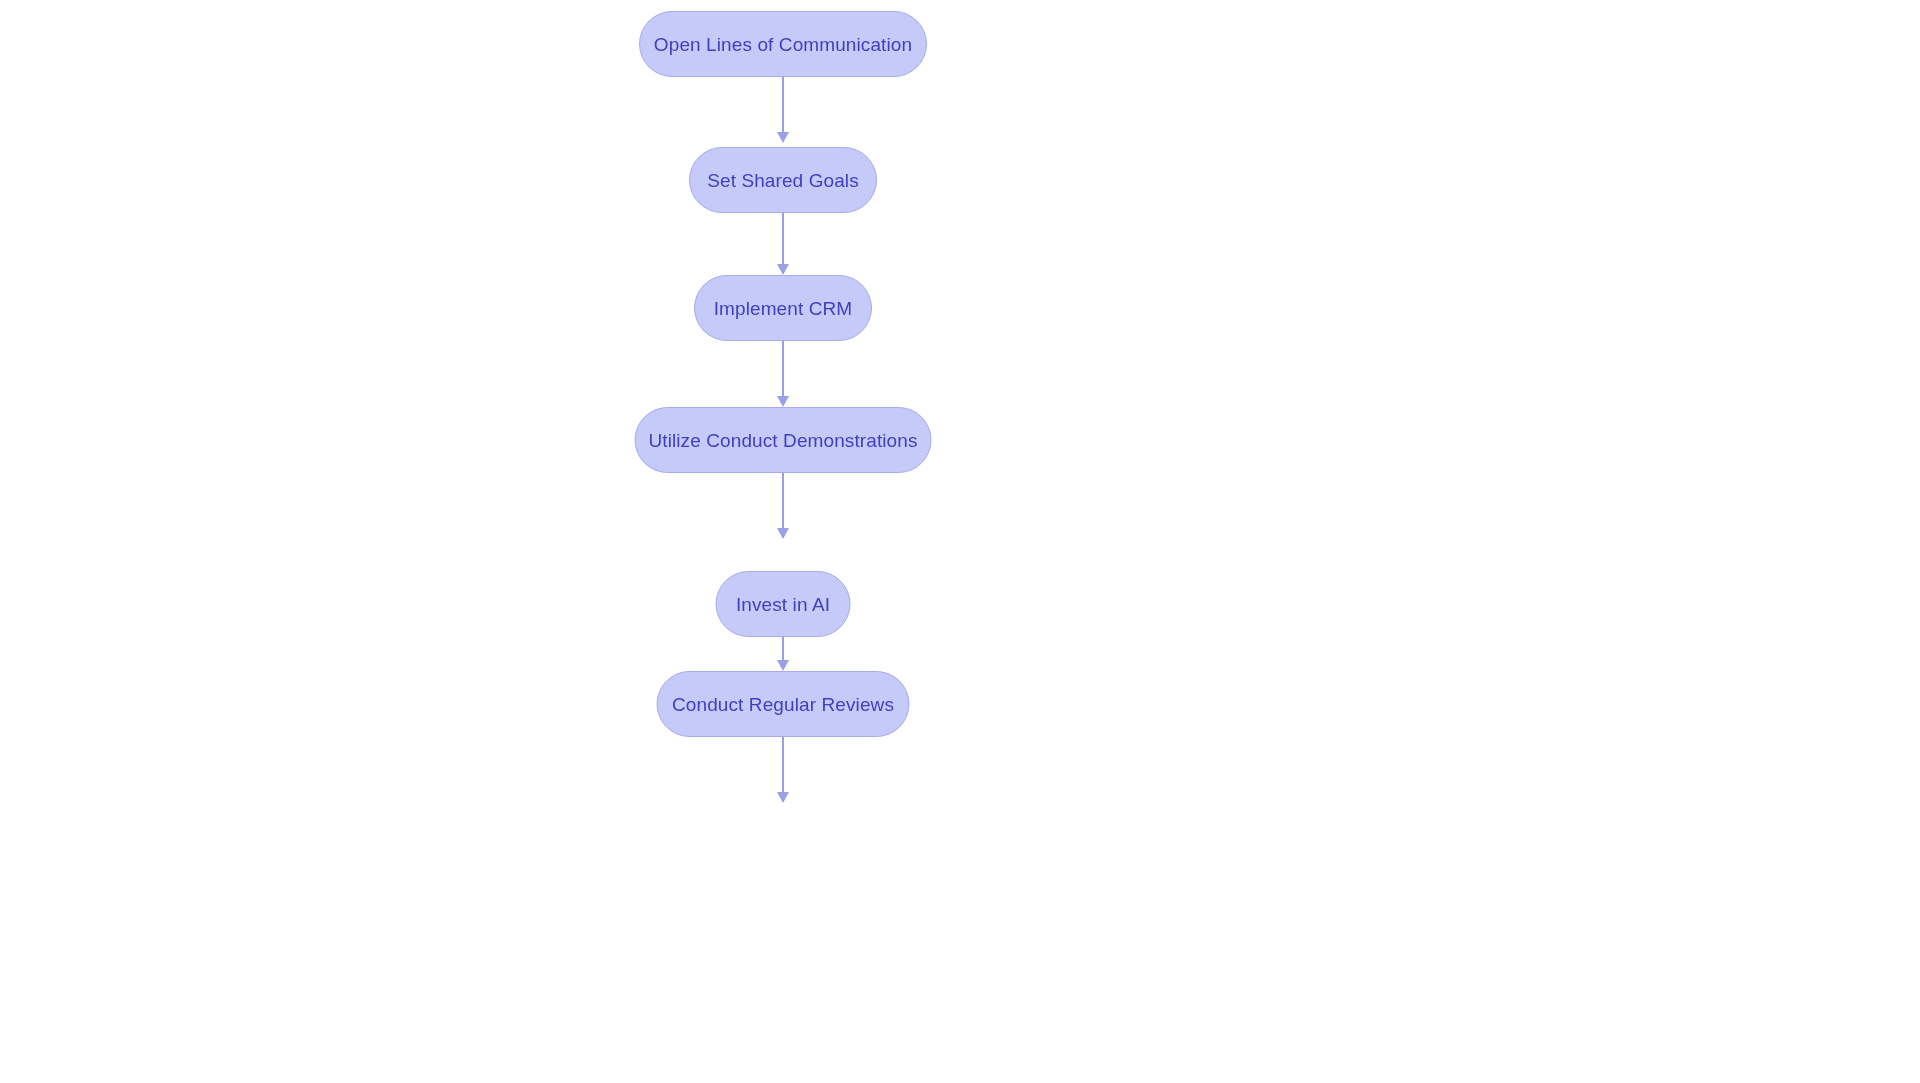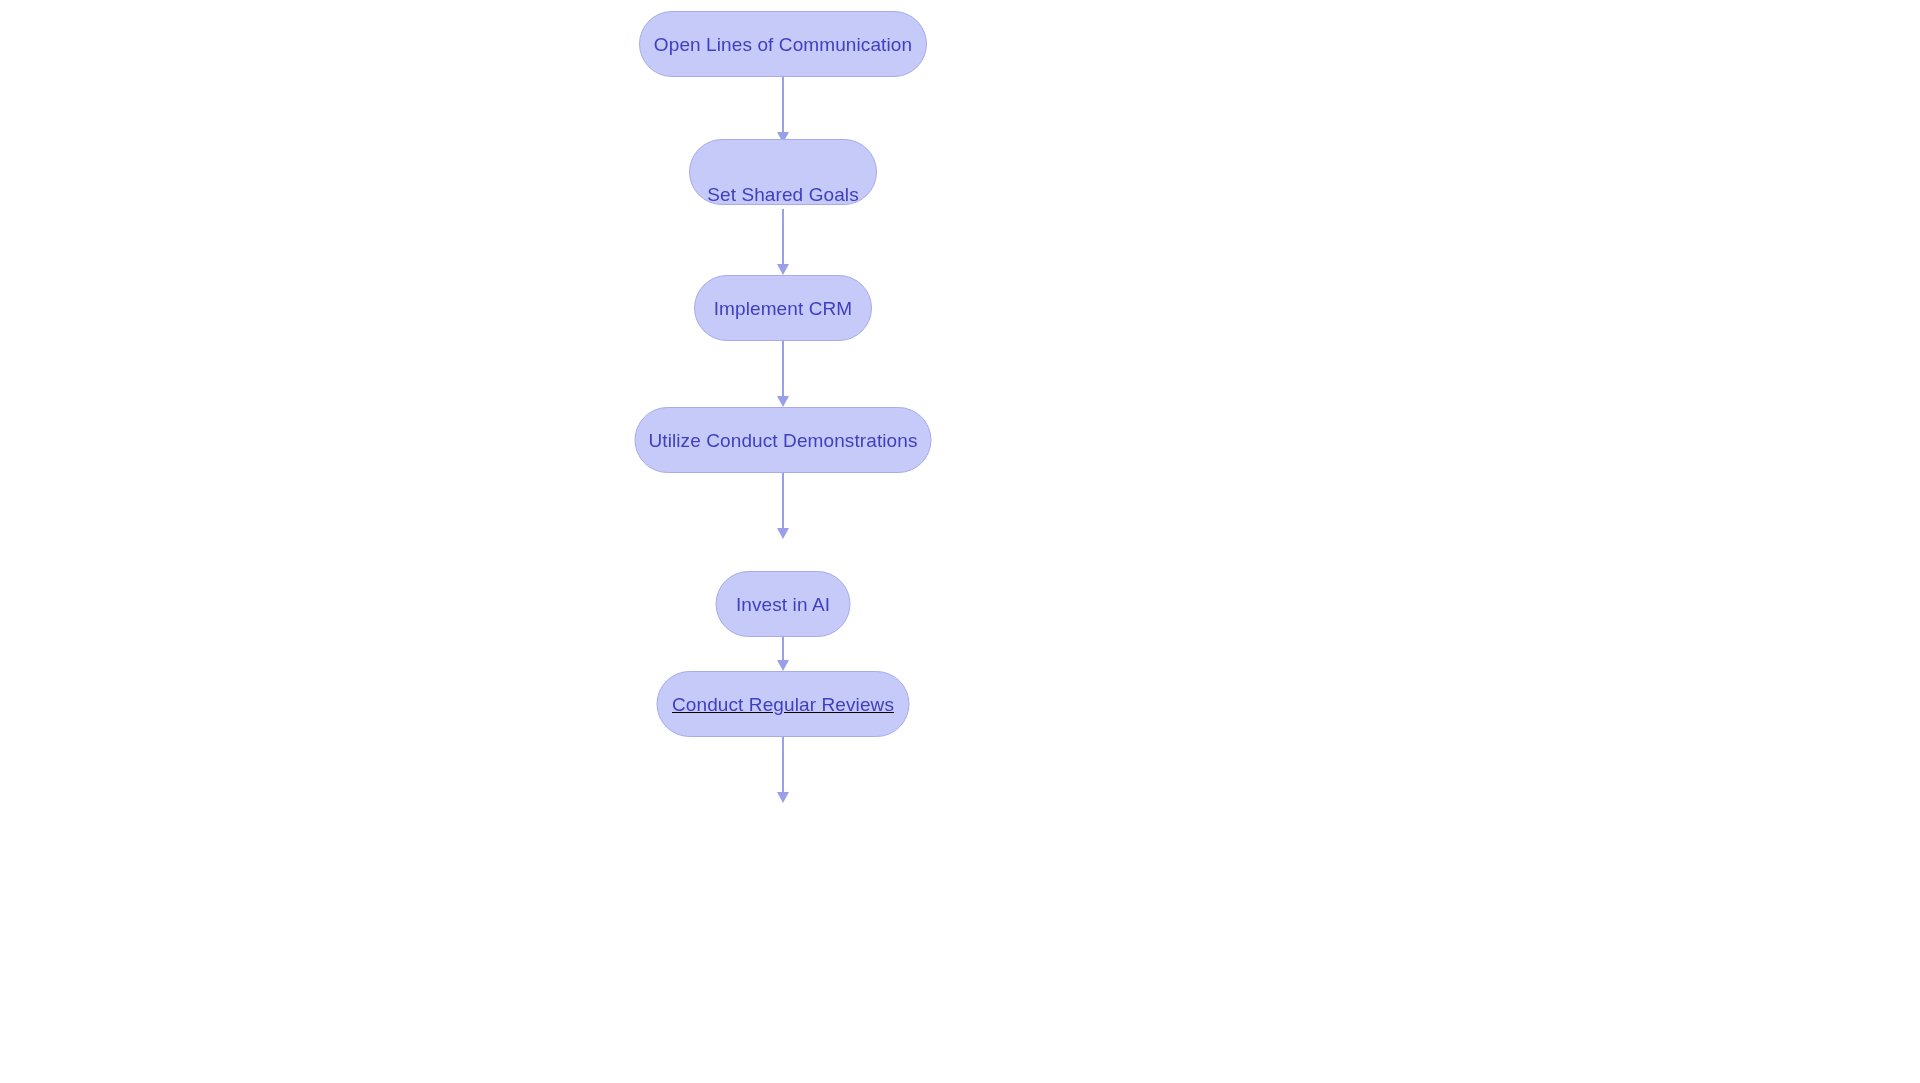--- a/index.html
+++ b/index.html
@@ -112,35 +112,35 @@
 
     <div class="edge" style="left:783px; top:737px; height:66px;">
       <div class="edge-line" style="height:55px;"></div>
       <div class="edge-head"></div>
     </div>
 
     <div class="node" style="left:783px; top:44px; width:288px;">
       <span class="node-label">Open Lines of Communication</span>
     </div>
 
-    <div class="node" style="left:783px; top:172px; width:188px;align-items:flex-end;">
+    <div class="node" style="left:783px; top:180px; width:188px;">
       <span class="node-label">Set Shared Goals</span>
     </div>
 
     <div class="node" style="left:783px; top:308px; width:178px;">
       <span class="node-label">Implement CRM</span>
     </div>
 
     <div class="node" style="left:783px; top:440px; width:297px;">
       <span class="node-label">Utilize Conduct Demonstrations</span>
     </div>
 
     <div class="node" style="left:783px; top:604px; width:135px;">
       <span class="node-label">Invest in AI</span>
     </div>
 
-    <div class="node" style="left:783px; top:704px; width:253px;text-decoration:underline;">
+    <div class="node" style="left:783px; top:704px; width:253px;">
       <span class="node-label">Conduct Regular Reviews</span>
     </div>
 
 
   </div>
 </div>
 
 </body></html>

